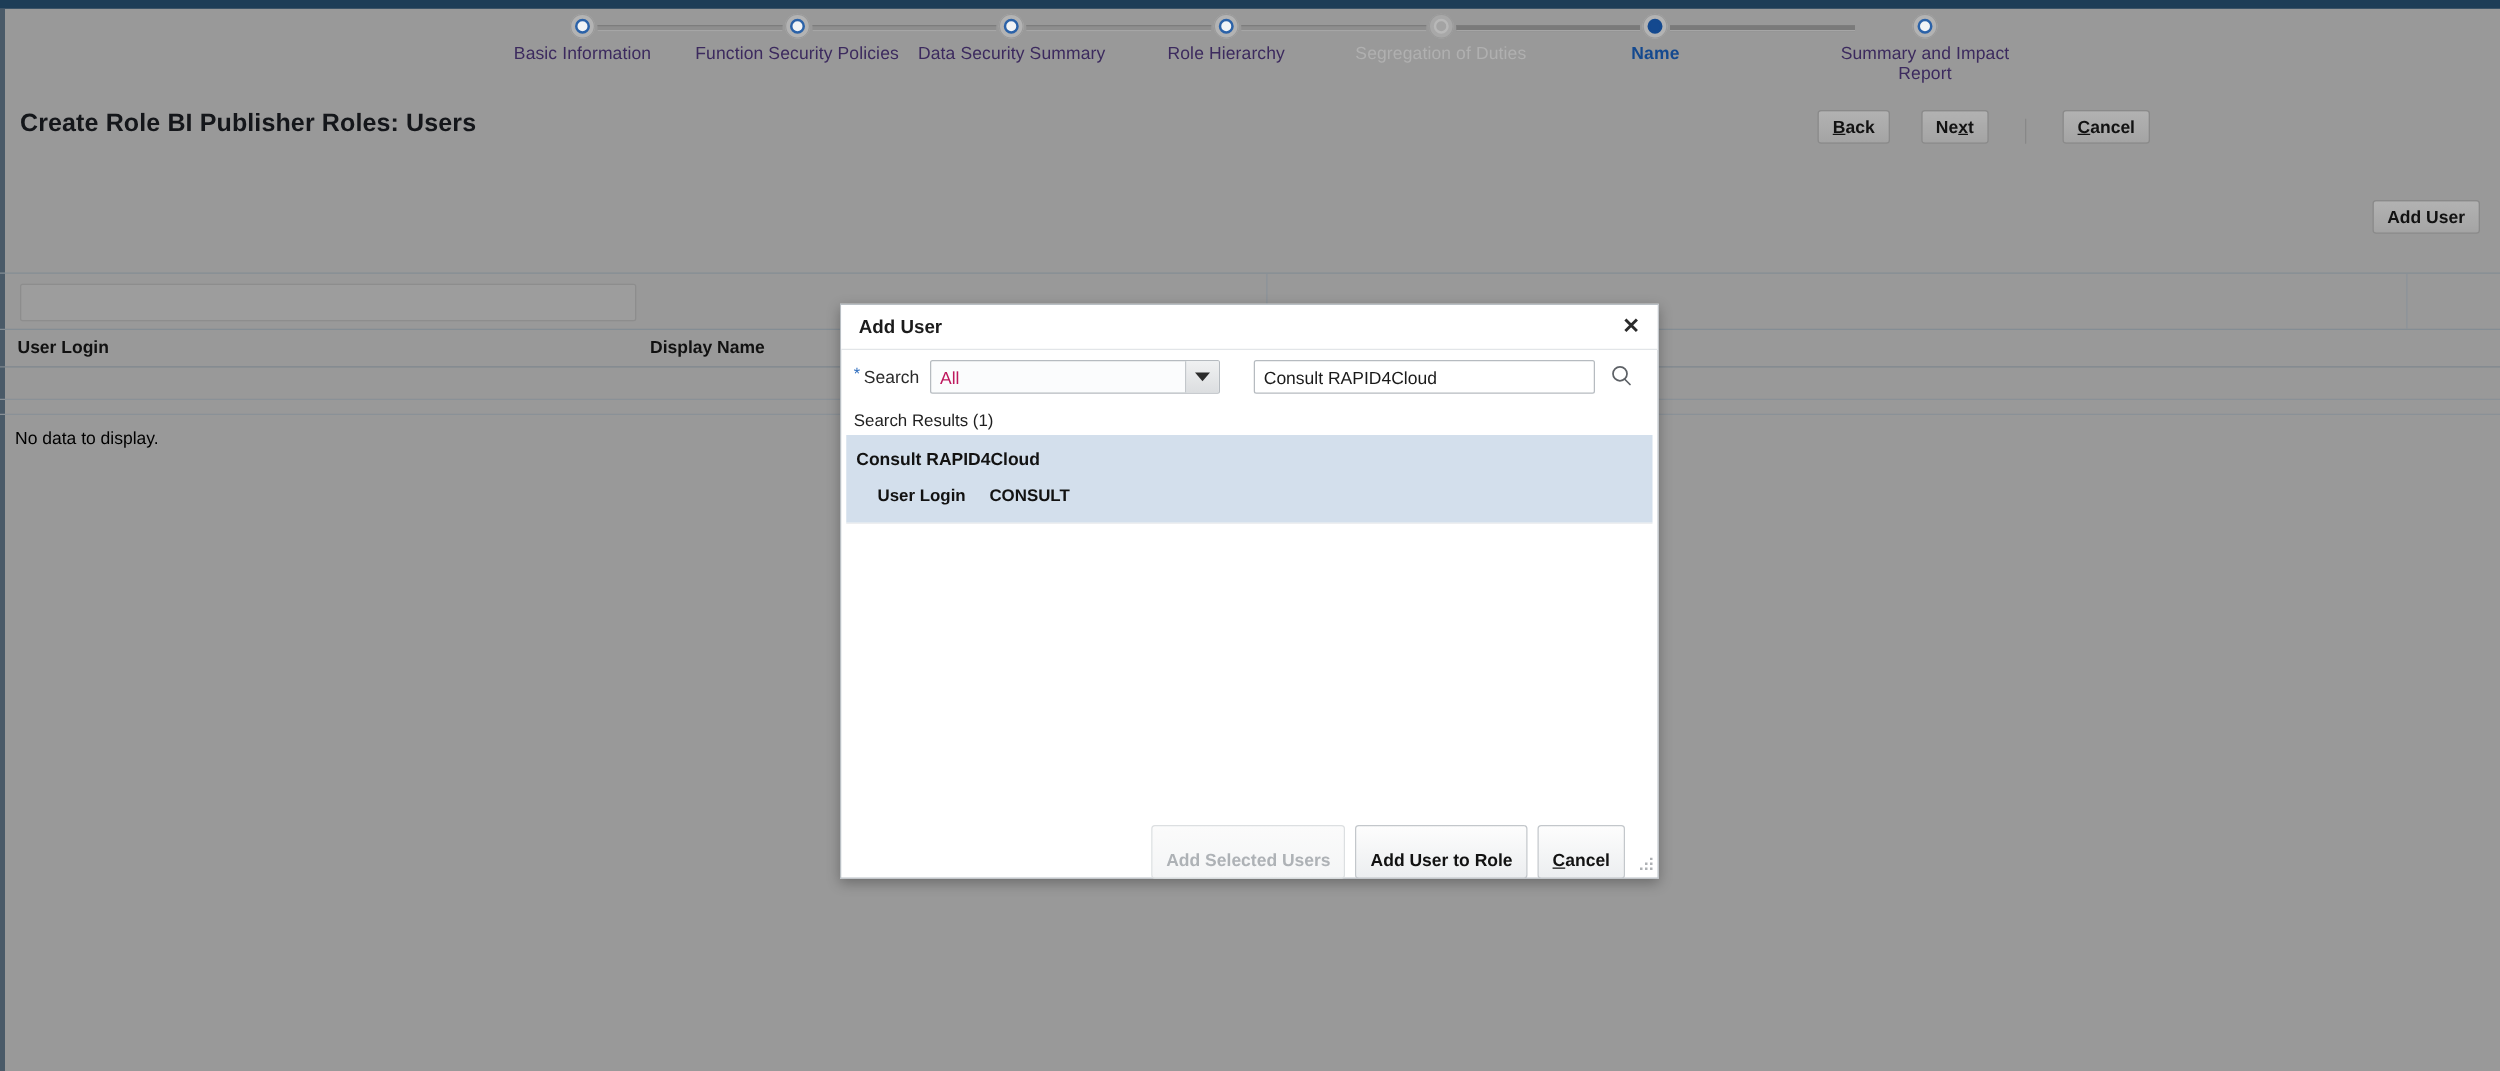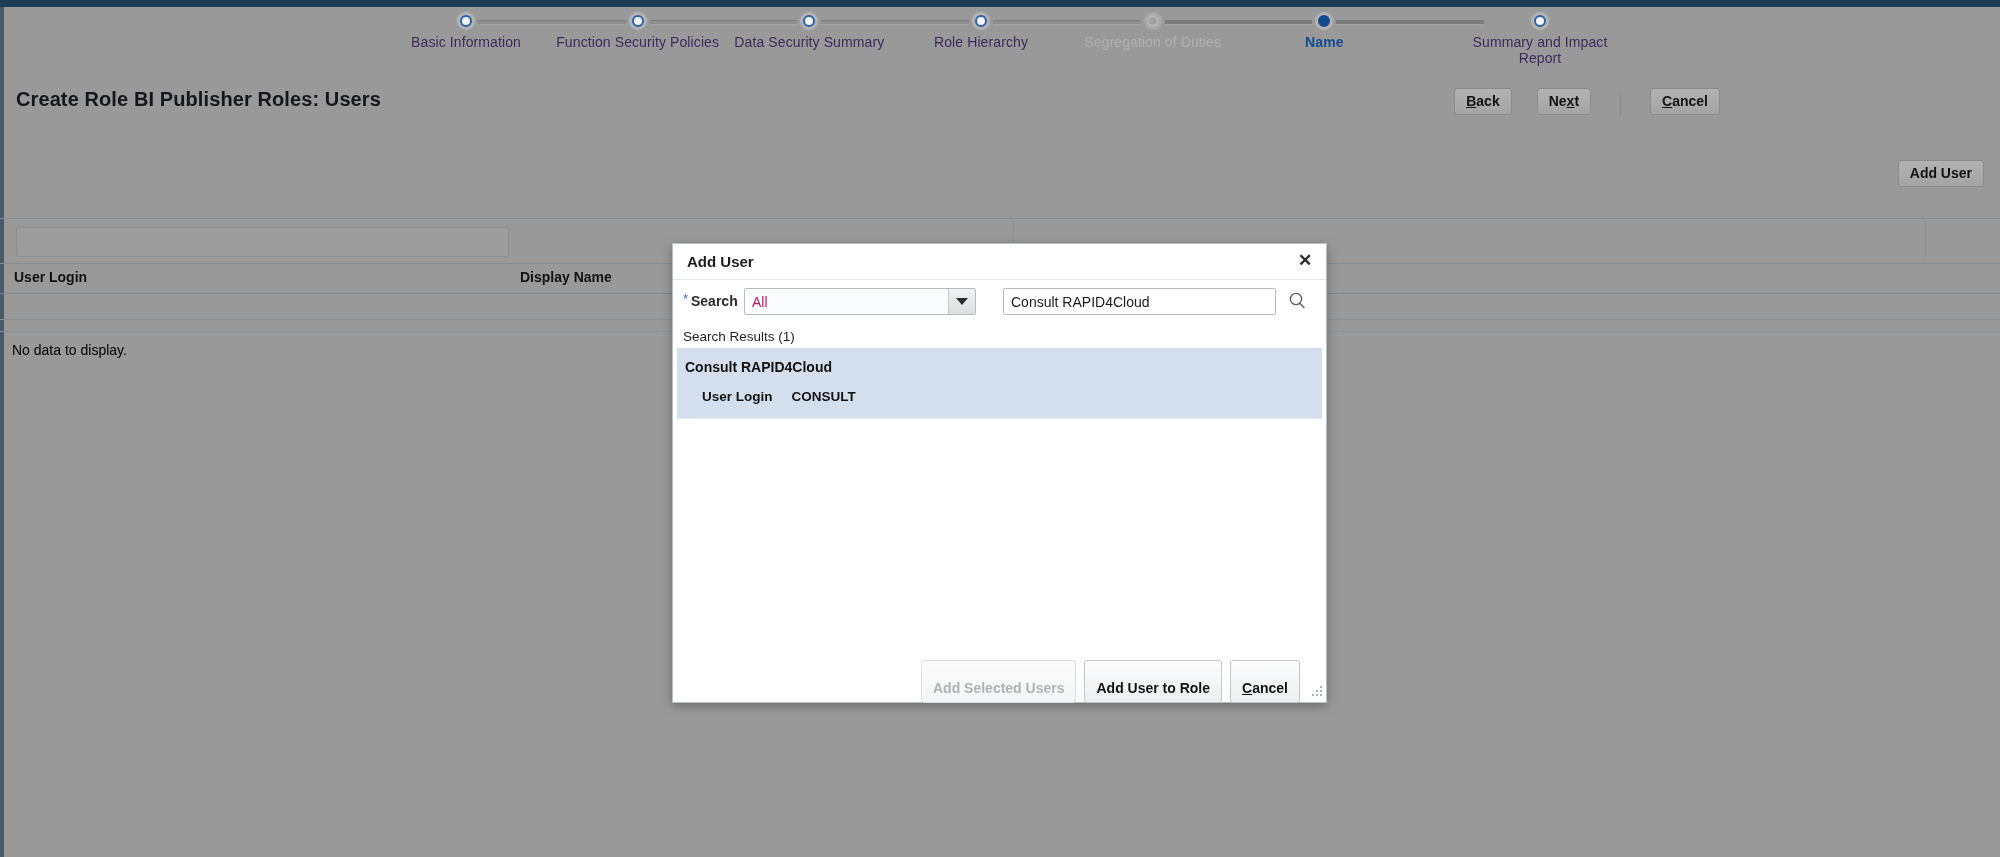--- a/index.html
+++ b/index.html
@@ -261,21 +261,21 @@
     position: absolute;
     left: 10px; top: 14px;
     color: #2c6bbd;
     font-size: 13px;
     line-height: 10px;
   }
   #search-label {
     position: absolute;
     left: 18px; top: 13px;
     font-size: 14px;
-    font-weight: bold;
+    font-weight: normal;
     color: #2b2b2b;
   }
   #search-select {
     position: absolute;
     left: 71px; top: 8px;
     width: 232px; height: 27px;
     border: 1px solid #b6bbc0;
     border-radius: 2px;
     background: #fbfcfd;
     display: flex;

